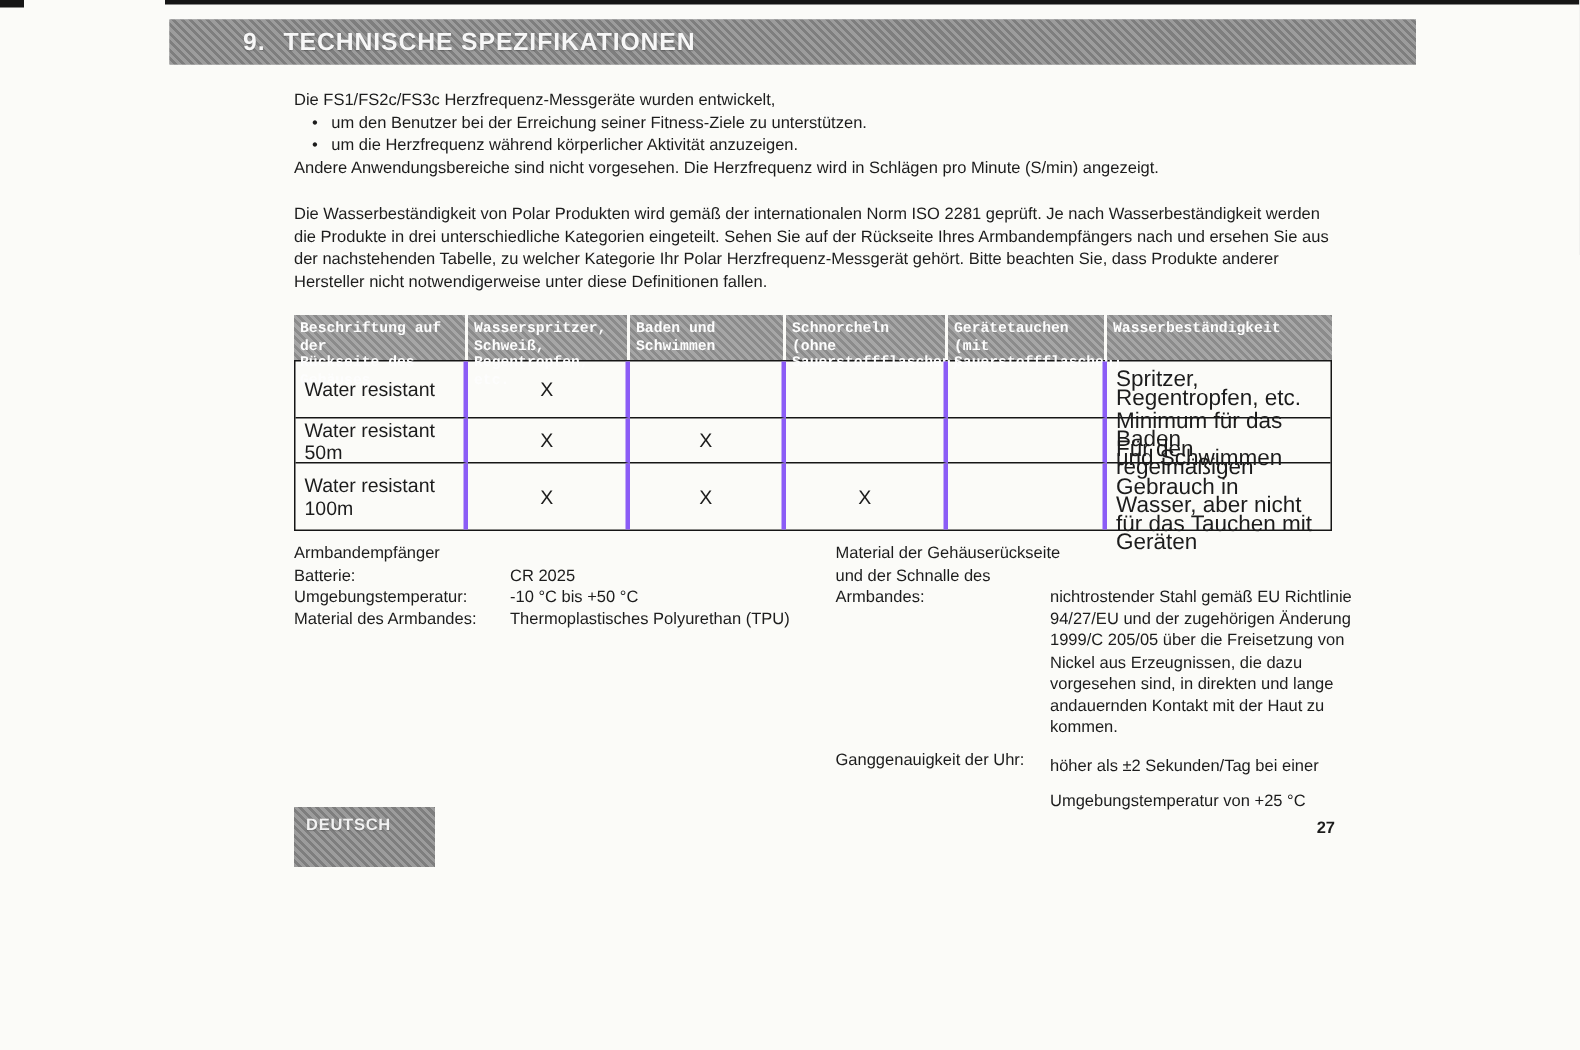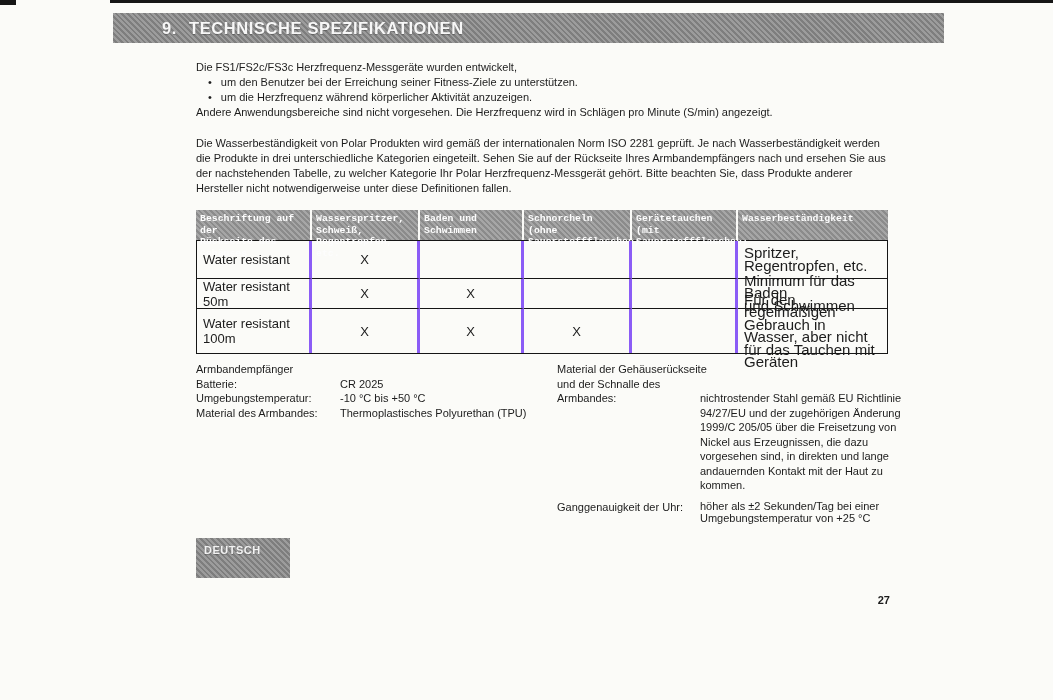--- a/index.html
+++ b/index.html
@@ -72,29 +72,29 @@
   
   .specs-left { position:absolute; left:196px; top:362px; width:370px; font-size:11px; line-height:14.5px; }
   .specs-left .spec-title { font-weight:normal; }
   .spec-row { display:flex; }
   .spec-row .lbl { width:144px; flex:none; }
   .spec-row .val { white-space:pre-line; }
 
   .specs-right-head { position:absolute; left:557px; top:362px; width:150px; font-size:11px; line-height:14.5px; white-space:pre-line; }
   .specs-right-val1 { position:absolute; left:700px; top:391px; width:215px; font-size:11px; line-height:14.5px; white-space:pre-line; }
   .specs-right-lbl2 { position:absolute; left:557px; top:500px; width:145px; font-size:11px; line-height:14.5px; }
-  .specs-right-val2 { position:absolute; left:700px; top:500px; width:215px; font-size:11px; line-height:12px; white-space:pre-line; }
+  .specs-right-val2 { position:absolute; left:700px; top:500px; width:215px; font-size:11px; line-height:23px; white-space:pre-line; }
 
   .lang-tab {
     position:absolute; left:196px; top:538px; width:94px; height:40px;
     color:#f2f2f2; font-weight:bold; font-size:11px; letter-spacing:0.5px;
     padding:6px 0 0 8px;
     text-shadow:0 1px 1px rgba(0,0,0,0.25);
   }
-  .page-num { position:absolute; left:830px; top:546px; width:60px; text-align:right; font-weight:bold; font-size:11px;margin-top:48px; }
+  .page-num { position:absolute; left:830px; top:546px; width:60px; text-align:right; font-weight:bold; font-size:11px; }
 </style>
 </head>
 <body>
 
 <div class="page">
   <div class="scan-topline"></div>
   <div class="scan-corner"></div>
 
   <div class="title-bar hatch">
     <span class="sec-num">9.</span>

